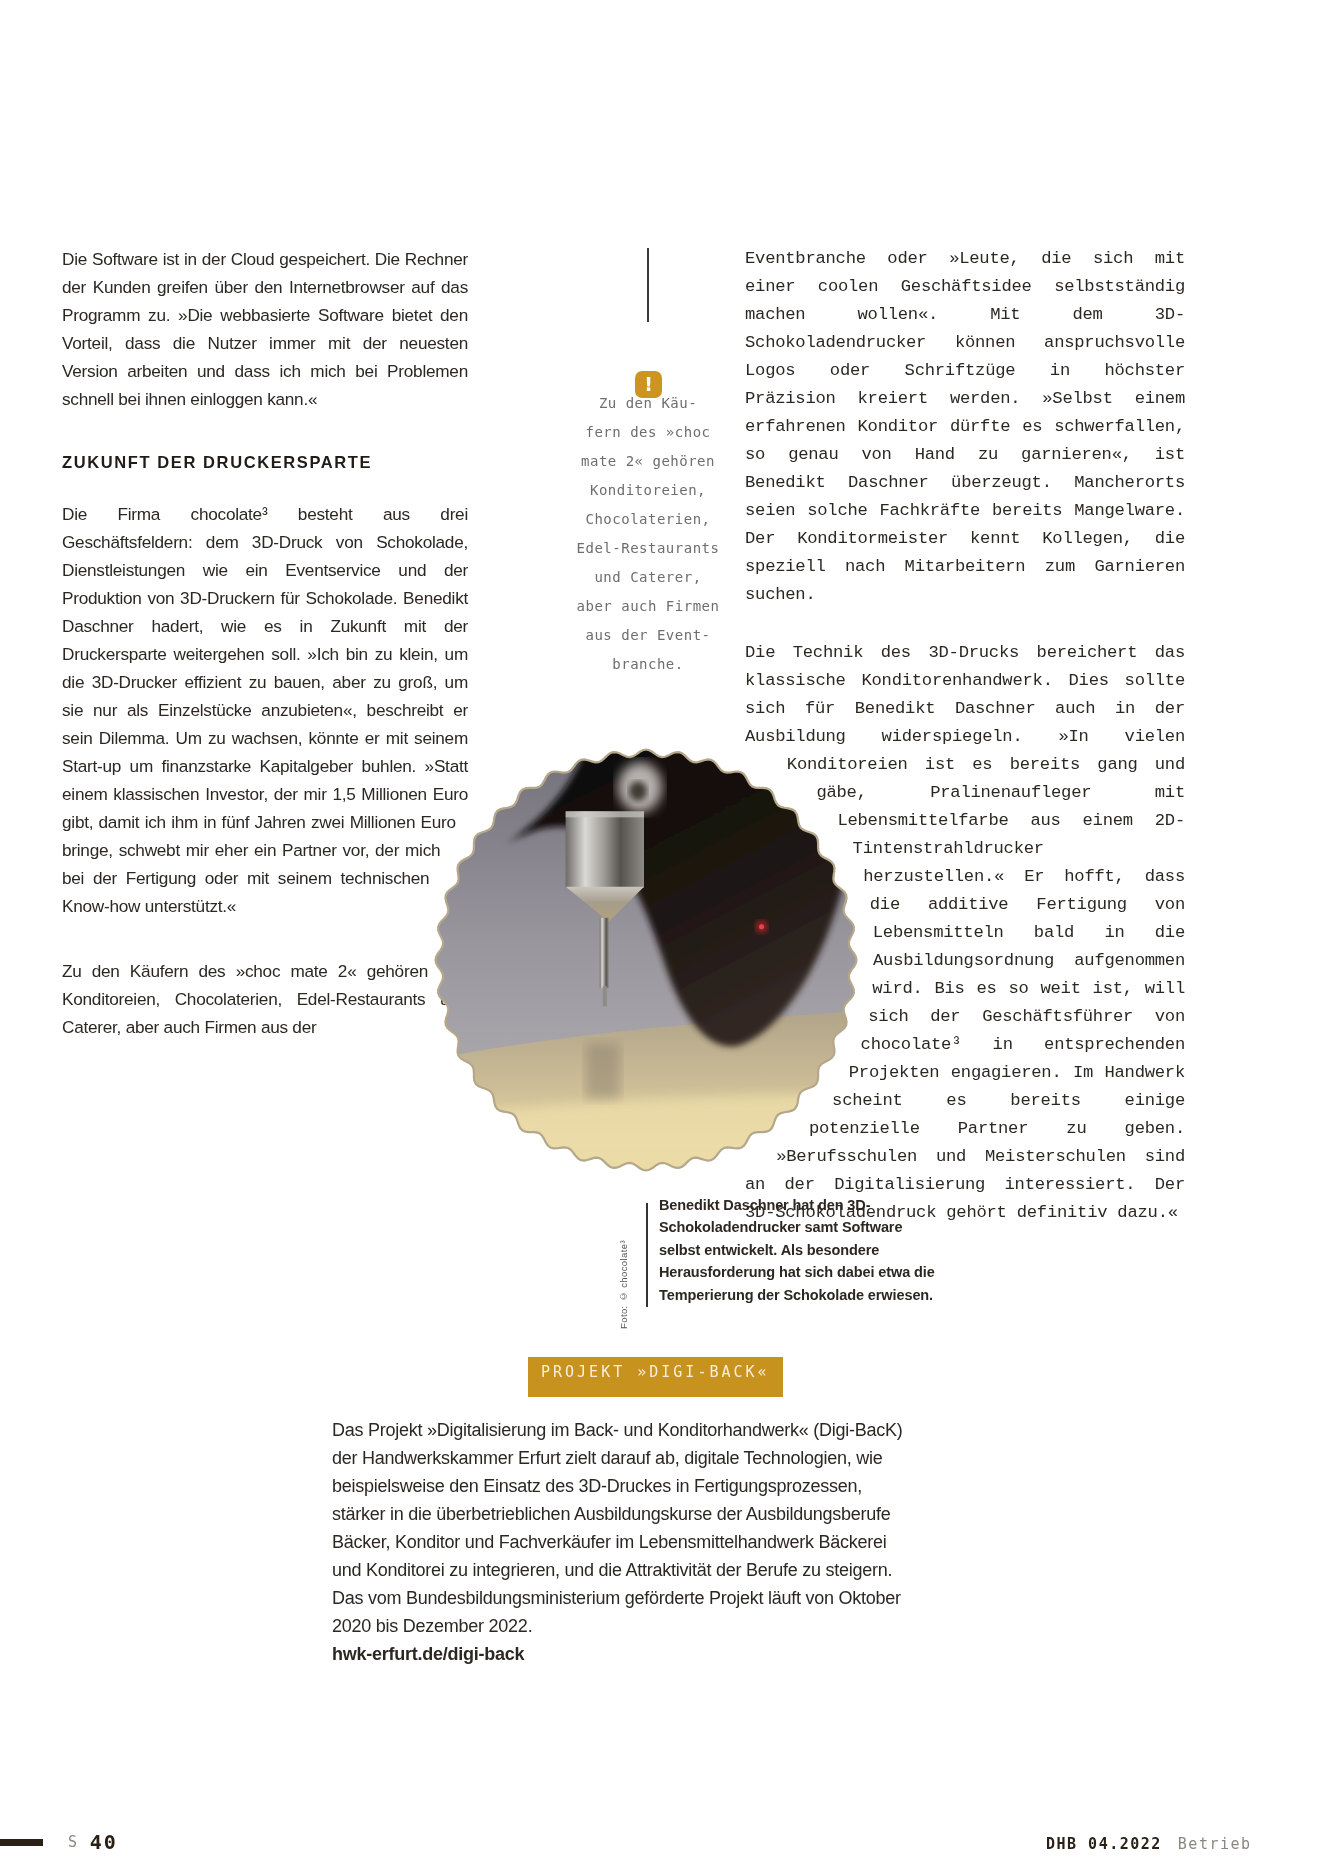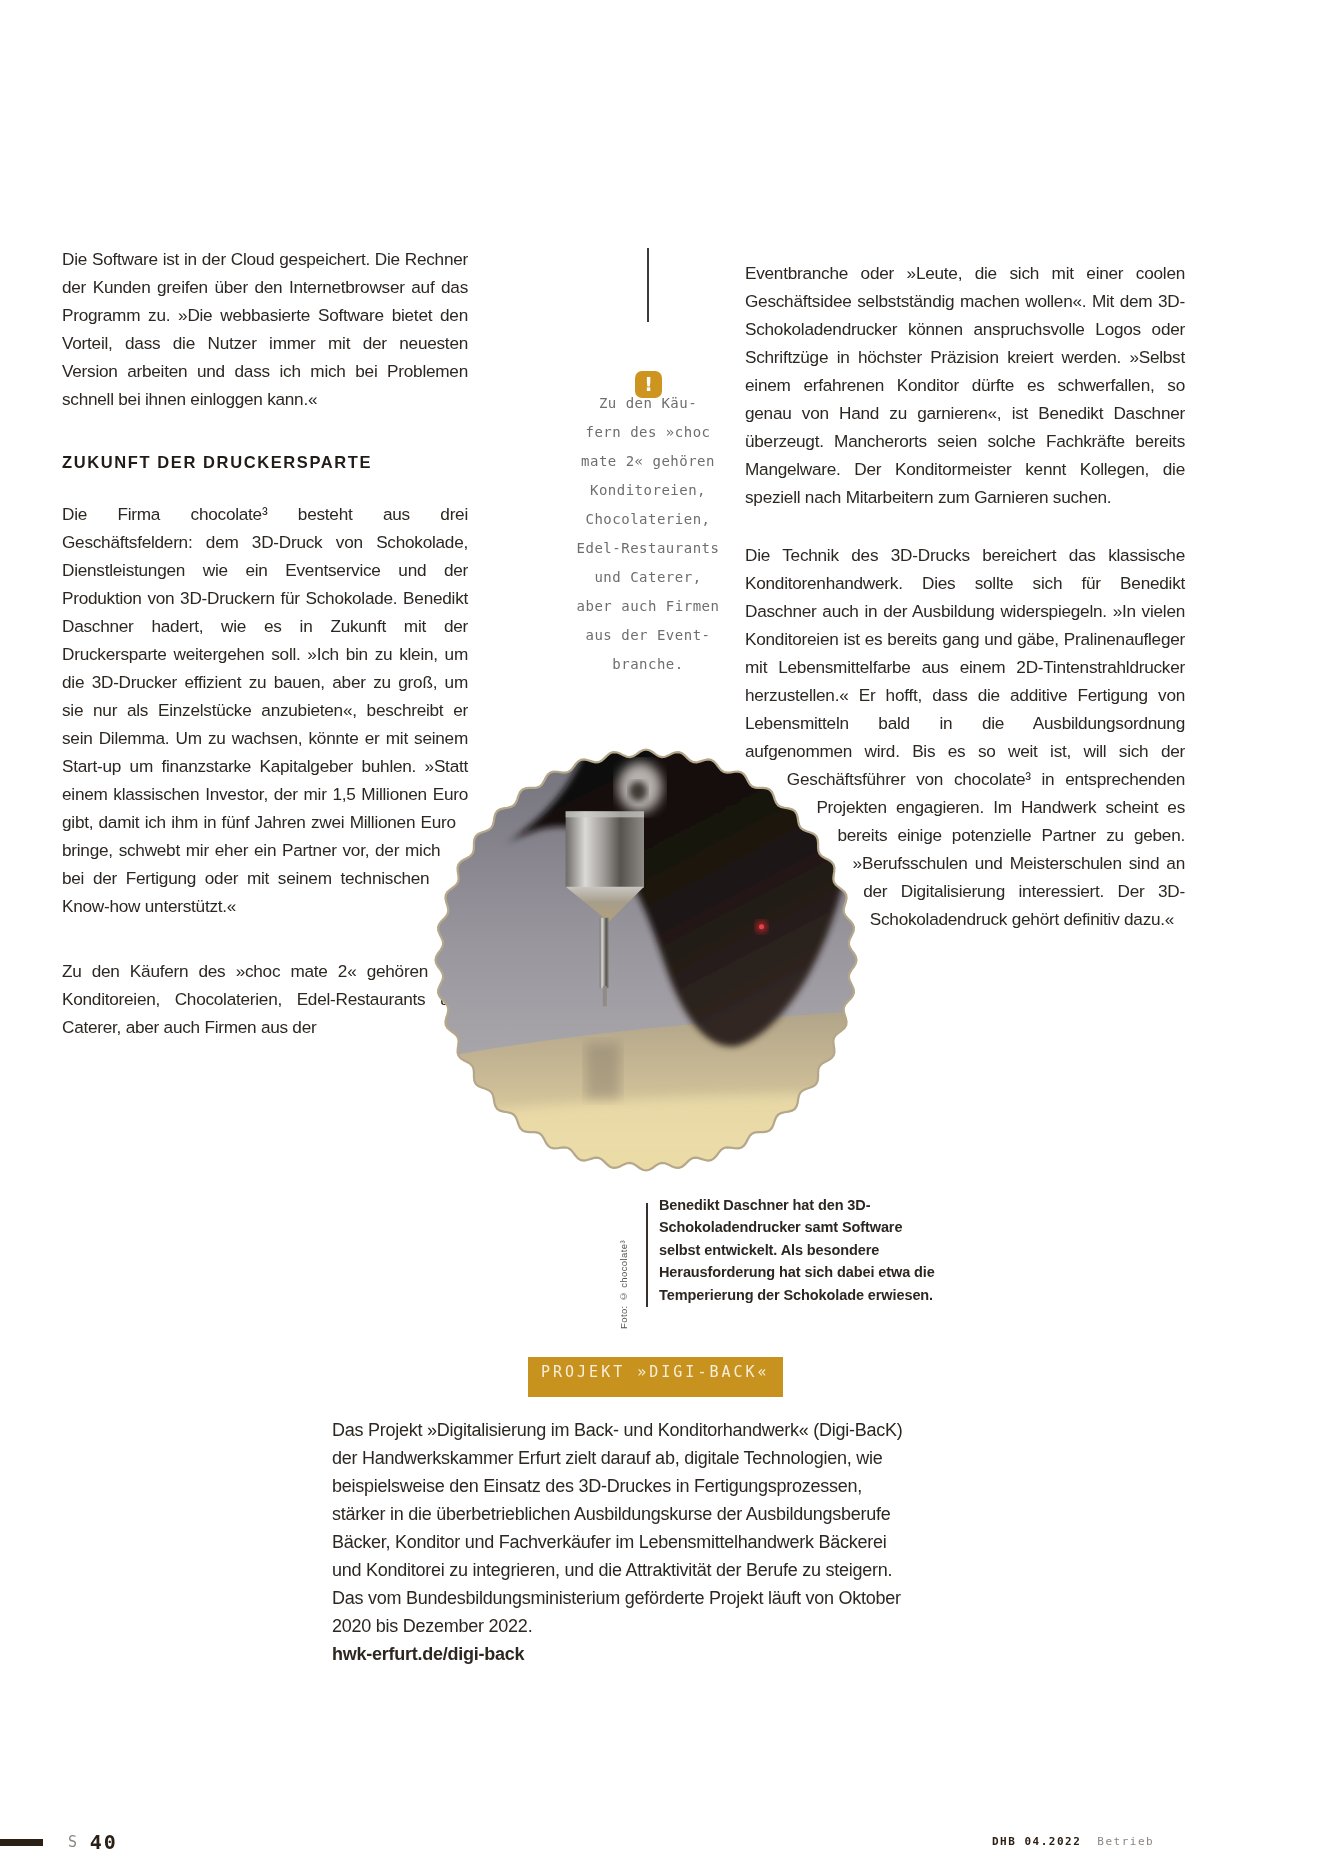--- a/index.html
+++ b/index.html
@@ -6,21 +6,21 @@
   .page{
     position:relative;width:1326px;height:1875px;background:#ffffff;
     font-family:"Liberation Sans",sans-serif;color:#2d2722;overflow:hidden;
     margin:0 auto;
   }
   
   .col{position:absolute;font-size:17.2px;line-height:28px;text-align:justify;
        letter-spacing:-0.25px;hyphens:auto;-webkit-hyphens:auto;}
   .col p{margin:0;}
   .col-left{left:62px;top:245px;width:406px;}
-  .col-right{left:745px;top:259px;width:440px;}
+  .col-right{left:745px;top:245px;width:440px;font-family:Liberation Mono, monospace;}
   .col-left .p1{margin-bottom:35px;}
   .col-left h2{font-size:16.5px;font-weight:bold;letter-spacing:1.6px;margin:0 0 24px 0;
                color:#211c17;text-align:left;}
   .col-left .p2{margin-bottom:37px;margin-top:8px;}
   .col-right .p1{margin-bottom:30px;}
   .weblink{font-weight:bold;margin-top:9px;letter-spacing:0;}
   
   .wrapshape-left{float:right;width:40px;height:720px;
                   shape-outside:circle(227px at 218px 715px);}
   .wrapshape-right{float:left;width:130px;height:982px;
@@ -50,22 +50,22 @@
               line-height:31px;letter-spacing:3px;padding:0 13px;}
   .proj-body{position:absolute;left:332px;top:1416px;width:586px;
              font-size:18px;line-height:28px;letter-spacing:-0.25px;}
   .proj-body p{margin:0;}
   .proj-link{font-weight:bold;margin-top:2px;}
   
   .foot-bar{position:absolute;left:0;top:1839px;width:43px;height:7px;background:#2b2015;}
   .foot-left{position:absolute;left:68px;top:1830px;font-family:"DejaVu Sans Mono",monospace;}
   .foot-left .s{font-size:15px;color:#8b867f;letter-spacing:3px;vertical-align:2px;}
   .foot-left .num{font-size:20px;font-weight:bold;color:#2b2015;letter-spacing:2px;}
-  .foot-right{position:absolute;left:992px;top:1835px;font-family:"DejaVu Sans Mono",monospace;
-              font-size:11px;}
+  .foot-right{position:absolute;left:1046px;top:1835px;font-family:"DejaVu Sans Mono",monospace;
+              font-size:15px;}
   .foot-right .issue{font-weight:bold;color:#2b2015;letter-spacing:1.5px;margin-right:16px;}
   .foot-right .section{color:#8b867f;letter-spacing:1.5px;}
 </style>
 </head>
 <body>
 
 <div class="page">
 
   <div class="col col-left">
     <div class="wrapshape-left"></div>

